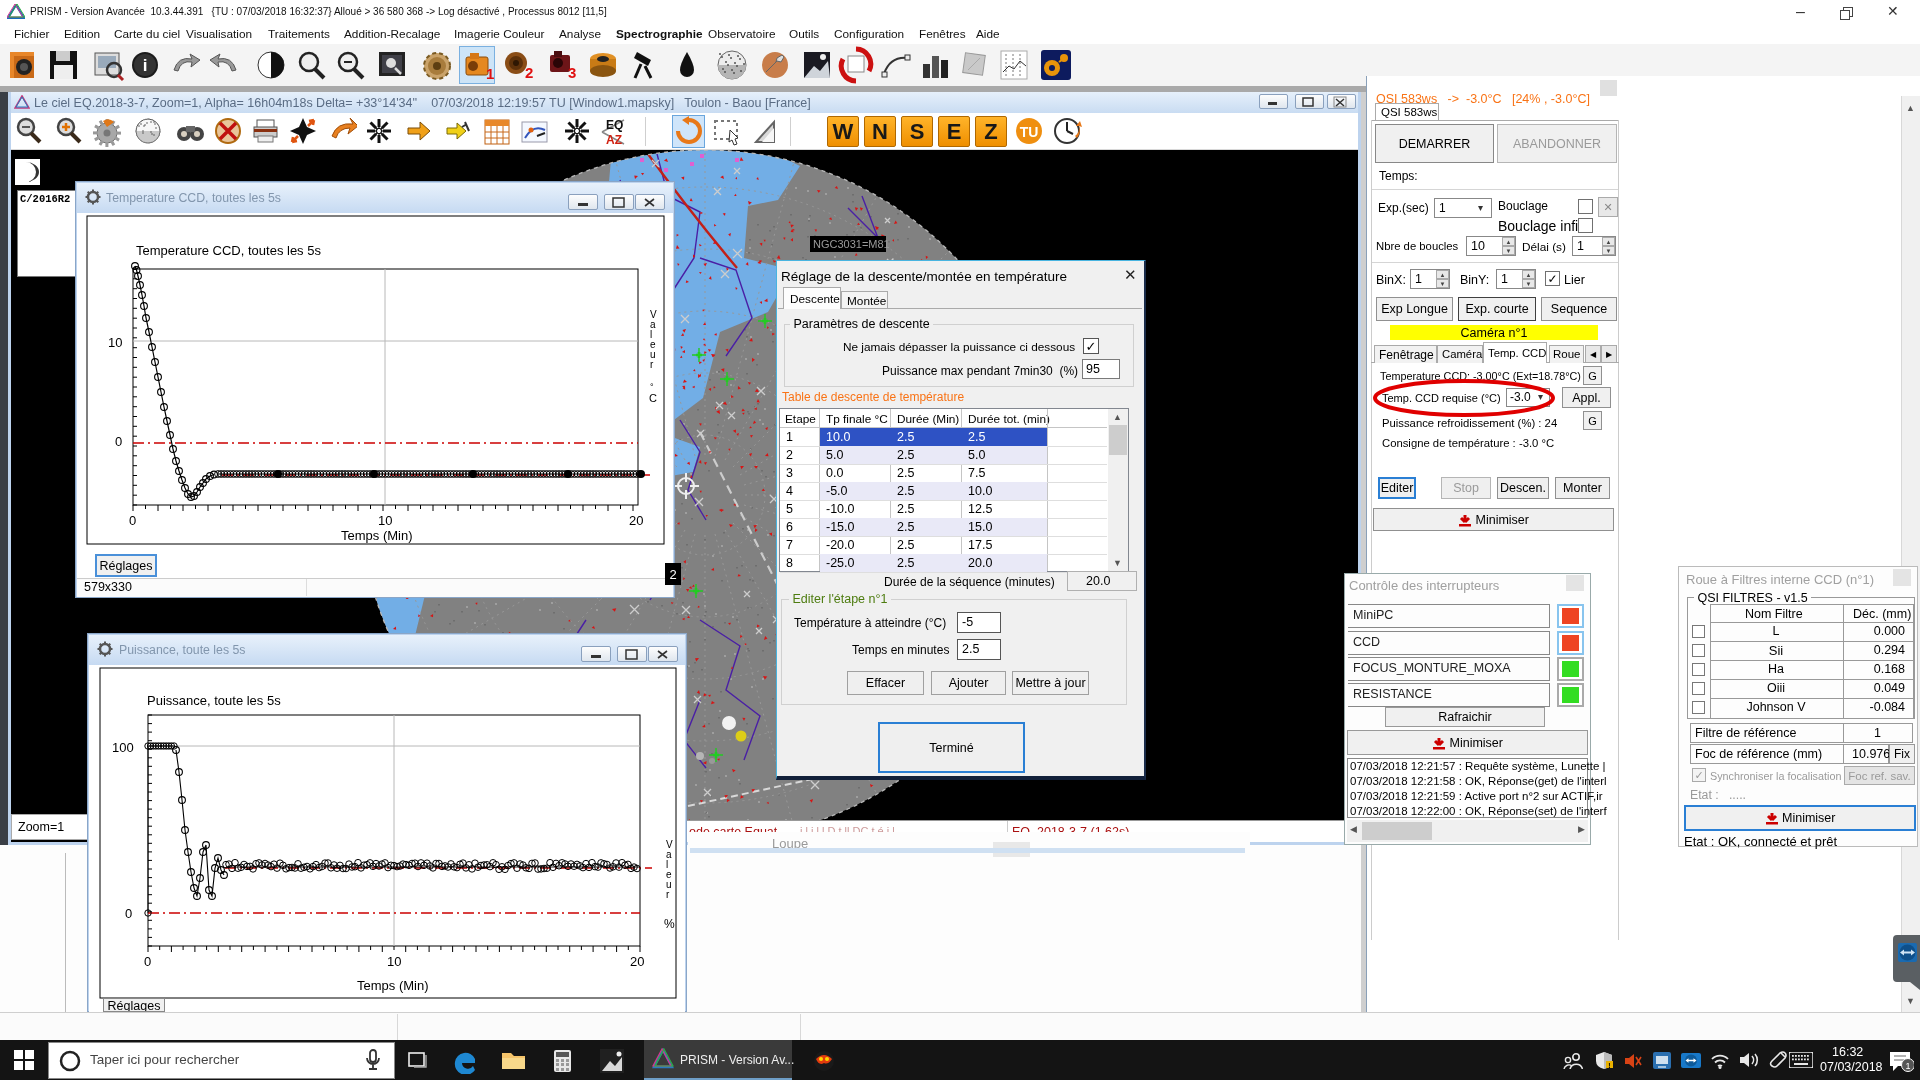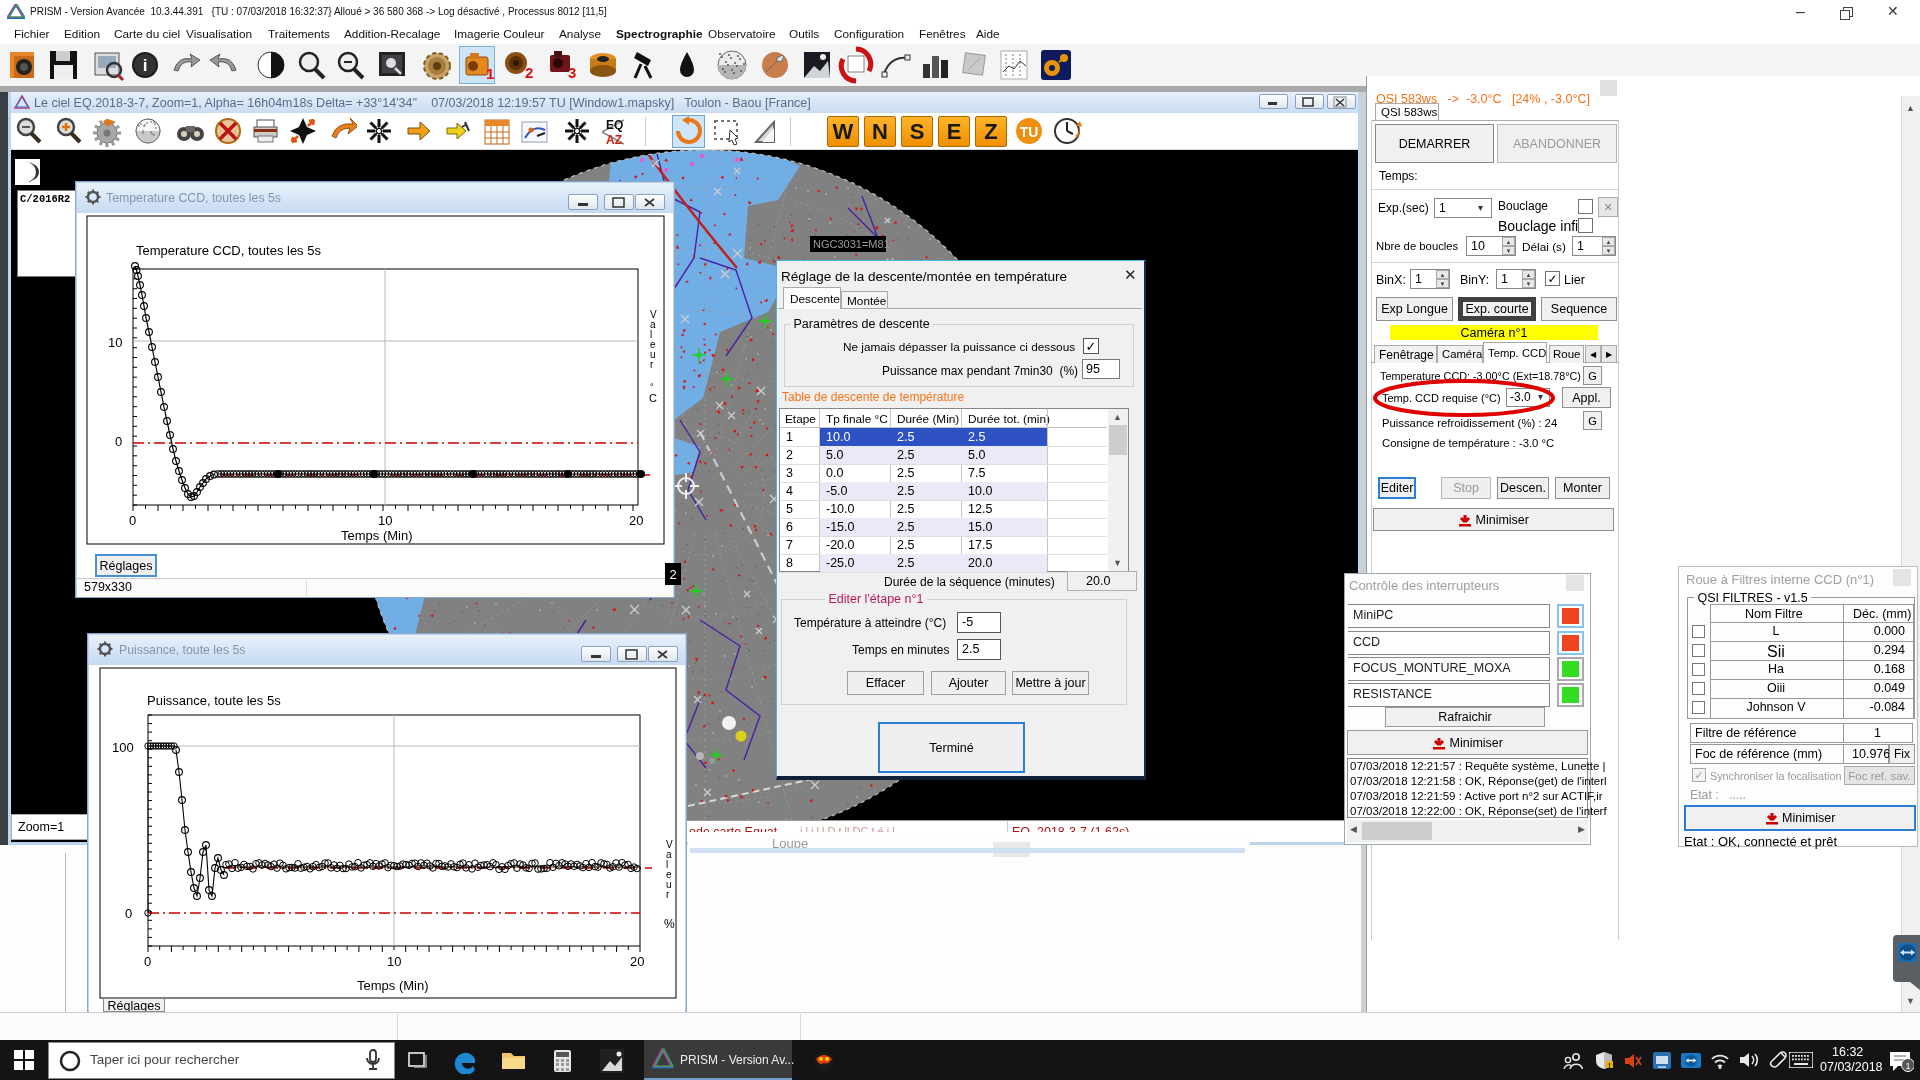--- a/index.html
+++ b/index.html
@@ -2274,21 +2274,21 @@
 <div class="" style="left:1410px;top:269px;width:40px;height:20px;background:#fff;border:1px solid #888;font-size:12.5px;padding:2px 0 0 4px;">1</div>
 <div style="left:1436px;top:270px;width:13px;height:9px;background:#e8e8e8;border:1px solid #aaa;font-size:6px;color:#444;text-align:center;line-height:8px;">▲</div>
 <div style="left:1436px;top:279px;width:13px;height:9px;background:#e8e8e8;border:1px solid #aaa;font-size:6px;color:#444;text-align:center;line-height:8px;">▼</div>
 <div class="" style="left:1460px;top:273px;font-size:12.5px;color:#000;white-space:nowrap;">BinY:</div>
 <div class="" style="left:1496px;top:269px;width:40px;height:20px;background:#fff;border:1px solid #888;font-size:12.5px;padding:2px 0 0 4px;">1</div>
 <div style="left:1522px;top:270px;width:13px;height:9px;background:#e8e8e8;border:1px solid #aaa;font-size:6px;color:#444;text-align:center;line-height:8px;">▲</div>
 <div style="left:1522px;top:279px;width:13px;height:9px;background:#e8e8e8;border:1px solid #aaa;font-size:6px;color:#444;text-align:center;line-height:8px;">▼</div>
 <div class="" style="left:1545px;top:271px;width:15px;height:15px;background:#fff;border:1px solid #707070;display:flex;align-items:center;justify-content:center;font-size:12px;">✓</div>
 <div class="" style="left:1564px;top:273px;font-size:12.5px;color:#000;white-space:nowrap;">Lier</div>
 <div class="" style="left:1376px;top:297px;width:77px;height:24px;background:#f0f0f0;border:1px solid #909090;display:flex;align-items:center;justify-content:center;font-size:12.5px;">Exp Longue</div>
-<div class="" style="left:1458px;top:297px;width:78px;height:24px;background:#f0f0f0;border:5px solid #404040;display:flex;align-items:center;justify-content:center;font-size:12.5px;">Exp. courte</div>
+<div class="" style="left:1458px;top:297px;width:78px;height:24px;background:#f0f0f0;border:1px solid #404040;display:flex;align-items:center;justify-content:center;font-size:12.5px;">Exp. courte</div>
 <div class="" style="left:1541px;top:297px;width:76px;height:24px;background:#f0f0f0;border:1px solid #909090;display:flex;align-items:center;justify-content:center;font-size:12.5px;">Sequence</div>
 <div class="" style="left:1390px;top:325px;width:208px;height:15px;background:#ffff00;display:flex;align-items:center;justify-content:center;font-size:12.5px;">Caméra n°1</div>
 <div class="" style="left:1371px;top:362px;width:248px;height:1px;background:#aaa;"></div>
 <div class="" style="left:1374px;top:345px;width:63px;height:18px;background:#f2f2f2;border:1px solid #aaa;border-bottom:0;"></div>
 <div class="" style="left:1379px;top:348px;font-size:12px;color:#000;white-space:nowrap;">Fenêtrage</div>
 <div class="" style="left:1437px;top:345px;width:46px;height:18px;background:#f2f2f2;border:1px solid #aaa;border-bottom:0;"></div>
 <div class="" style="left:1442px;top:348px;font-size:11.3px;color:#000;white-space:nowrap;">Caméra</div>
 <div class="" style="left:1483px;top:342px;width:64px;height:21px;background:#fff;border:1px solid #aaa;border-bottom:0;"></div>
 <div class="" style="left:1488px;top:347px;font-size:11.3px;color:#000;white-space:nowrap;">Temp. CCD</div>
 <div class="" style="left:1549px;top:345px;width:35px;height:18px;background:#f2f2f2;border:1px solid #aaa;border-bottom:0;"></div>
@@ -2993,21 +2993,21 @@
 <div class="" style="left:897px;top:556px;font-size:12.5px;color:#000;white-space:nowrap;">2.5</div>
 <div class="" style="left:968px;top:556px;font-size:12.5px;color:#000;white-space:nowrap;">20.0</div>
 <div class="" style="left:780px;top:572px;width:327px;height:1px;background:#dedede;"></div>
 <div class="" style="left:1108px;top:409px;width:20px;height:162px;background:#f0f0f0;"></div>
 <div class="" style="left:1113px;top:412px;font-size:9px;color:#555;white-space:nowrap;">▲</div>
 <div class="" style="left:1113px;top:558px;font-size:9px;color:#555;white-space:nowrap;">▼</div>
 <div class="" style="left:1109px;top:425px;width:18px;height:30px;background:#cdcdcd;"></div>
 <div class="" style="left:884px;top:575px;font-size:12px;color:#000;white-space:nowrap;">Durée de la séquence (minutes)</div>
 <div class="" style="left:1067px;top:571px;width:70px;height:20px;border:1px solid #b0b0b0;background:#f0f0f0;font-size:12.5px;padding:2px 0 0 18px;">20.0</div>
 <div class="" style="left:781px;top:599px;width:346px;height:106px;border:1px solid #d0d0d0;"></div>
-<div class="" style="left:789px;top:592px;font-size:12.5px;color:#be185d;white-space:nowrap;background:#f0f0f0;margin-left:36px;">&nbsp;Editer l'étape n°1&nbsp;</div>
+<div class="" style="left:789px;top:592px;font-size:12.5px;color:#4d7c0f;white-space:nowrap;background:#f0f0f0;">&nbsp;Editer l'étape n°1&nbsp;</div>
 <div class="" style="left:794px;top:616px;font-size:12px;color:#000;white-space:nowrap;">Température à atteindre (°C)</div>
 <div class="" style="left:957px;top:612px;width:44px;height:21px;background:#fff;border:1px solid #555;font-size:12.5px;padding:2px 0 0 4px;">-5</div>
 <div class="" style="left:852px;top:643px;font-size:12px;color:#000;white-space:nowrap;">Temps en minutes</div>
 <div class="" style="left:957px;top:639px;width:44px;height:21px;background:#fff;border:1px solid #555;font-size:12.5px;padding:2px 0 0 4px;">2.5</div>
 <div class="" style="left:847px;top:671px;width:77px;height:24px;background:#efefef;border:1px solid #a0a0a0;display:flex;align-items:center;justify-content:center;font-size:12.5px;">Effacer</div>
 <div class="" style="left:931px;top:671px;width:75px;height:24px;background:#efefef;border:1px solid #a0a0a0;display:flex;align-items:center;justify-content:center;font-size:12.5px;">Ajouter</div>
 <div class="" style="left:1012px;top:671px;width:77px;height:24px;background:#efefef;border:1px solid #a0a0a0;display:flex;align-items:center;justify-content:center;font-size:12.5px;">Mettre à jour</div>
 <div class="" style="left:878px;top:722px;width:147px;height:51px;background:#efefef;border:2px solid #2a7fd4;display:flex;align-items:center;justify-content:center;font-size:12.5px;">Terminé</div>
 <div class="" style="left:1344px;top:573px;width:247px;height:272px;background:#fdfdfd;border:1px solid #9aa;"></div>
 <div class="" style="left:1349px;top:578px;font-size:13px;color:#a0a0a0;white-space:nowrap;">Contrôle des interrupteurs</div>
@@ -3050,21 +3050,21 @@
 <div class="" style="left:1710px;top:604px;width:204px;height:114px;border:1px solid #999;border-bottom:none;"></div>
 <div class="" style="left:1745px;top:607px;font-size:12.5px;color:#000;white-space:nowrap;">Nom Filtre</div>
 <div class="" style="left:1853px;top:607px;font-size:12.5px;color:#000;white-space:nowrap;">Déc. (mm)</div>
 <div class="" style="left:1843px;top:604px;width:1px;height:114px;background:#999;"></div>
 <div class="" style="left:1710px;top:622px;width:204px;height:1px;background:#999;"></div>
 <div class="" style="left:1692px;top:625px;width:13px;height:13px;background:#fff;border:1px solid #777;"></div>
 <div class="" style="left:1776px;top:624px;font-size:12.5px;color:#000;white-space:nowrap;transform:translateX(-50%);">L</div>
 <div class="" style="left:1905px;top:624px;font-size:12.5px;color:#000;white-space:nowrap;transform:translateX(-100%);">0.000</div>
 <div class="" style="left:1710px;top:641px;width:204px;height:1px;background:#999;"></div>
 <div class="" style="left:1692px;top:644px;width:13px;height:13px;background:#fff;border:1px solid #777;"></div>
-<div class="" style="left:1776px;top:643px;font-size:16px;color:#000;white-space:nowrap;transform:translateX(-50%);">Sii</div>
+<div class="" style="left:1776px;top:643px;font-size:13px;color:#000;white-space:nowrap;transform:translateX(-50%);">Sii</div>
 <div class="" style="left:1905px;top:643px;font-size:12.5px;color:#000;white-space:nowrap;transform:translateX(-100%);">0.294</div>
 <div class="" style="left:1710px;top:660px;width:204px;height:1px;background:#999;"></div>
 <div class="" style="left:1692px;top:663px;width:13px;height:13px;background:#fff;border:1px solid #777;"></div>
 <div class="" style="left:1776px;top:662px;font-size:12.5px;color:#000;white-space:nowrap;transform:translateX(-50%);">Ha</div>
 <div class="" style="left:1905px;top:662px;font-size:12.5px;color:#000;white-space:nowrap;transform:translateX(-100%);">0.168</div>
 <div class="" style="left:1710px;top:679px;width:204px;height:1px;background:#999;"></div>
 <div class="" style="left:1692px;top:682px;width:13px;height:13px;background:#fff;border:1px solid #777;"></div>
 <div class="" style="left:1776px;top:681px;font-size:12.5px;color:#000;white-space:nowrap;transform:translateX(-50%);">Oiii</div>
 <div class="" style="left:1905px;top:681px;font-size:12.5px;color:#000;white-space:nowrap;transform:translateX(-100%);">0.049</div>
 <div class="" style="left:1710px;top:698px;width:204px;height:1px;background:#999;"></div>

